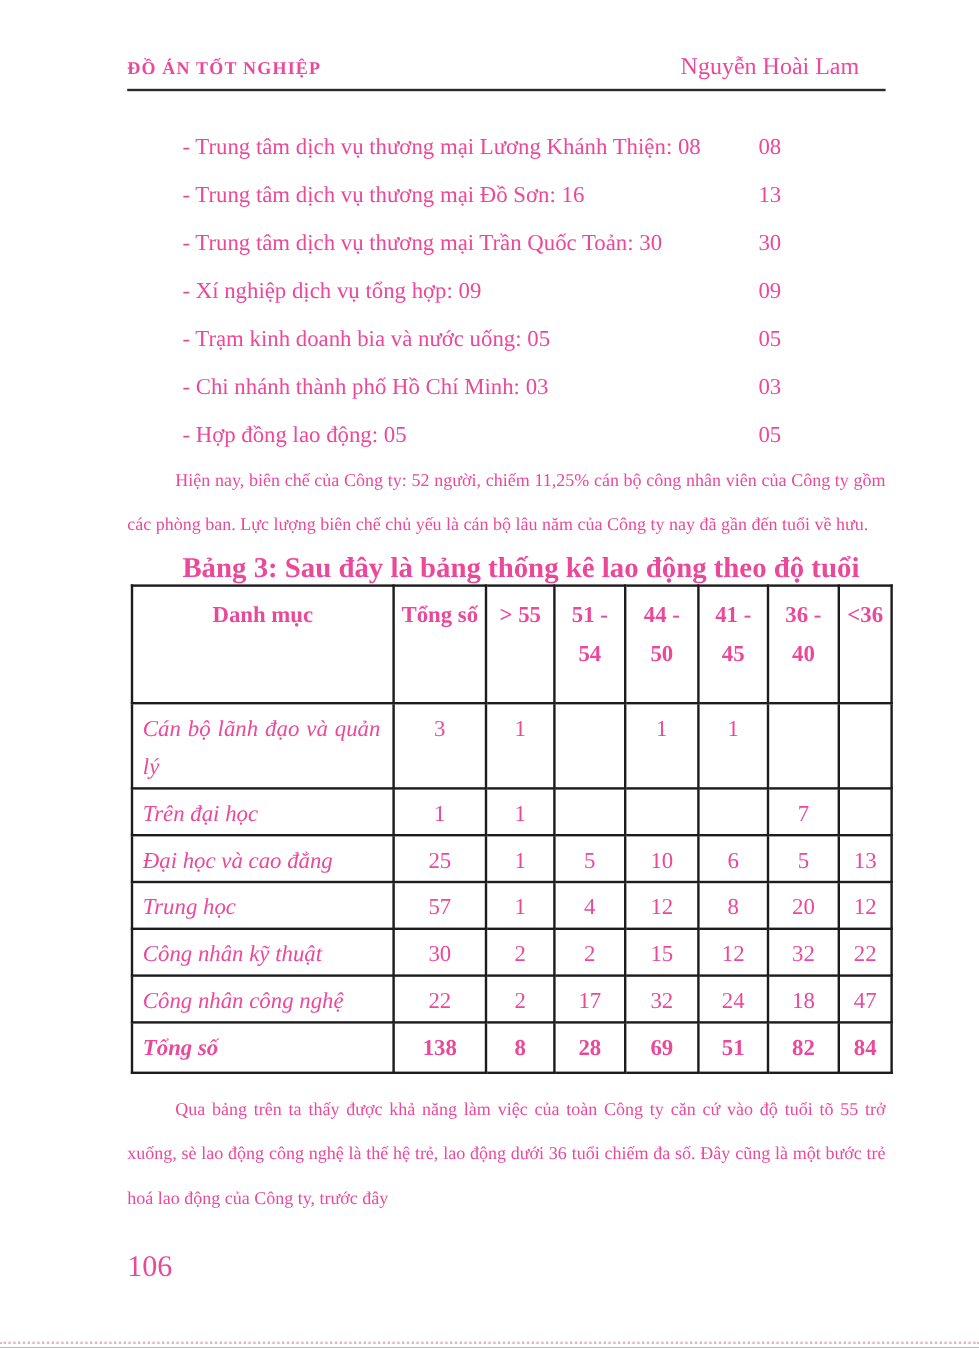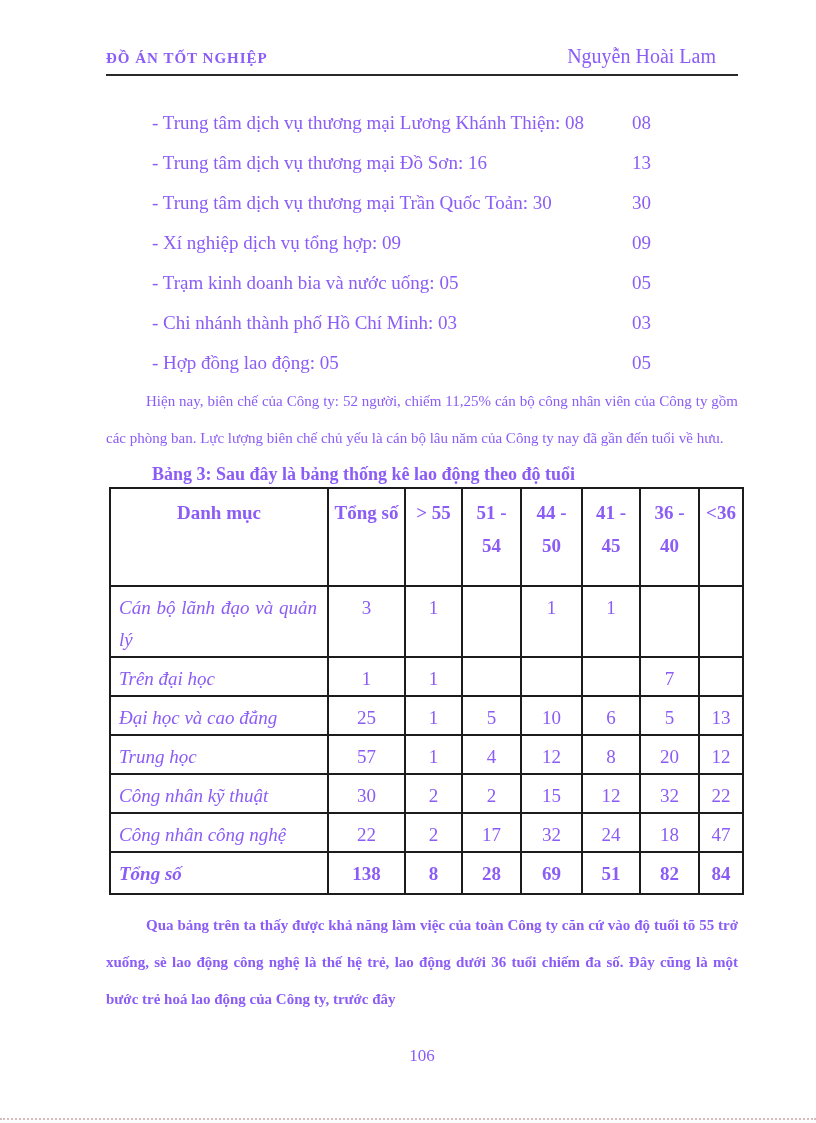--- a/index.html
+++ b/index.html
@@ -4,21 +4,21 @@
 <style>
   html,body{margin:0;padding:0;background:#888;}
   .page{
     position:relative;
     width:816px;height:1123px;
     margin:0 auto;
     background:#ffffff;
     box-sizing:border-box;
     padding:44px 78px 0 106px;
     font-family:"Liberation Serif","DejaVu Serif",serif;
-    color:#8b5cf6;
+    color:#ec4899;
     overflow:hidden;
   }
   
   .doc-header{
     display:flex;justify-content:space-between;align-items:baseline;
     border-bottom:2px solid #2a2a2a;
     padding-bottom:4px;
   }
   .doc-header .left{
     font-size:15px;font-weight:bold;letter-spacing:1px;
@@ -37,26 +37,26 @@
   }
   .doc-list-item .lbl{width:480px;flex:0 0 480px;white-space:nowrap;overflow:hidden;}
   .doc-list-item .val{flex:1;}
   
   .para{
     margin:0;
     font-size:15px;line-height:37px;
     text-align:justify;
     text-indent:40px;
   }
-  .para.p2{margin-top:12px;font-weight:bold;}
+  .para.p2{margin-top:12px;}
   
   .table-title{
     margin:4px 0 0 0;
     padding-left:46px;
-    font-size:18px;font-weight:bold;line-height:26px;
+    font-size:24px;font-weight:bold;line-height:26px;
   }
   table.stat{
     border-collapse:collapse;
     table-layout:fixed;
     margin-left:3px;
     width:633px;
   }
   table.stat col.c0{width:218px;}
   table.stat col.c1{width:77px;}
   table.stat col.c2{width:57px;}
@@ -89,22 +89,22 @@
   }
   table.stat tr.tall td{height:70px;}
   table.stat td.cat{
     text-align:justify;
     padding-left:8px;padding-right:10px;font-style:italic;
   }
   table.stat tr.bold-row td{font-weight:bold;height:42px;}
   
   .page-number{
     margin-top:26px;
-    text-align:center;
-    font-size:17px;line-height:24px;
+    text-align:left;
+    font-size:25px;line-height:24px;
   }
   .cut-line{
     position:absolute;left:0;right:0;bottom:3px;
     border-top:2px dotted #d8bcbc;
   }
 </style>
 </head>
 <body>
 
 <div class="page">

